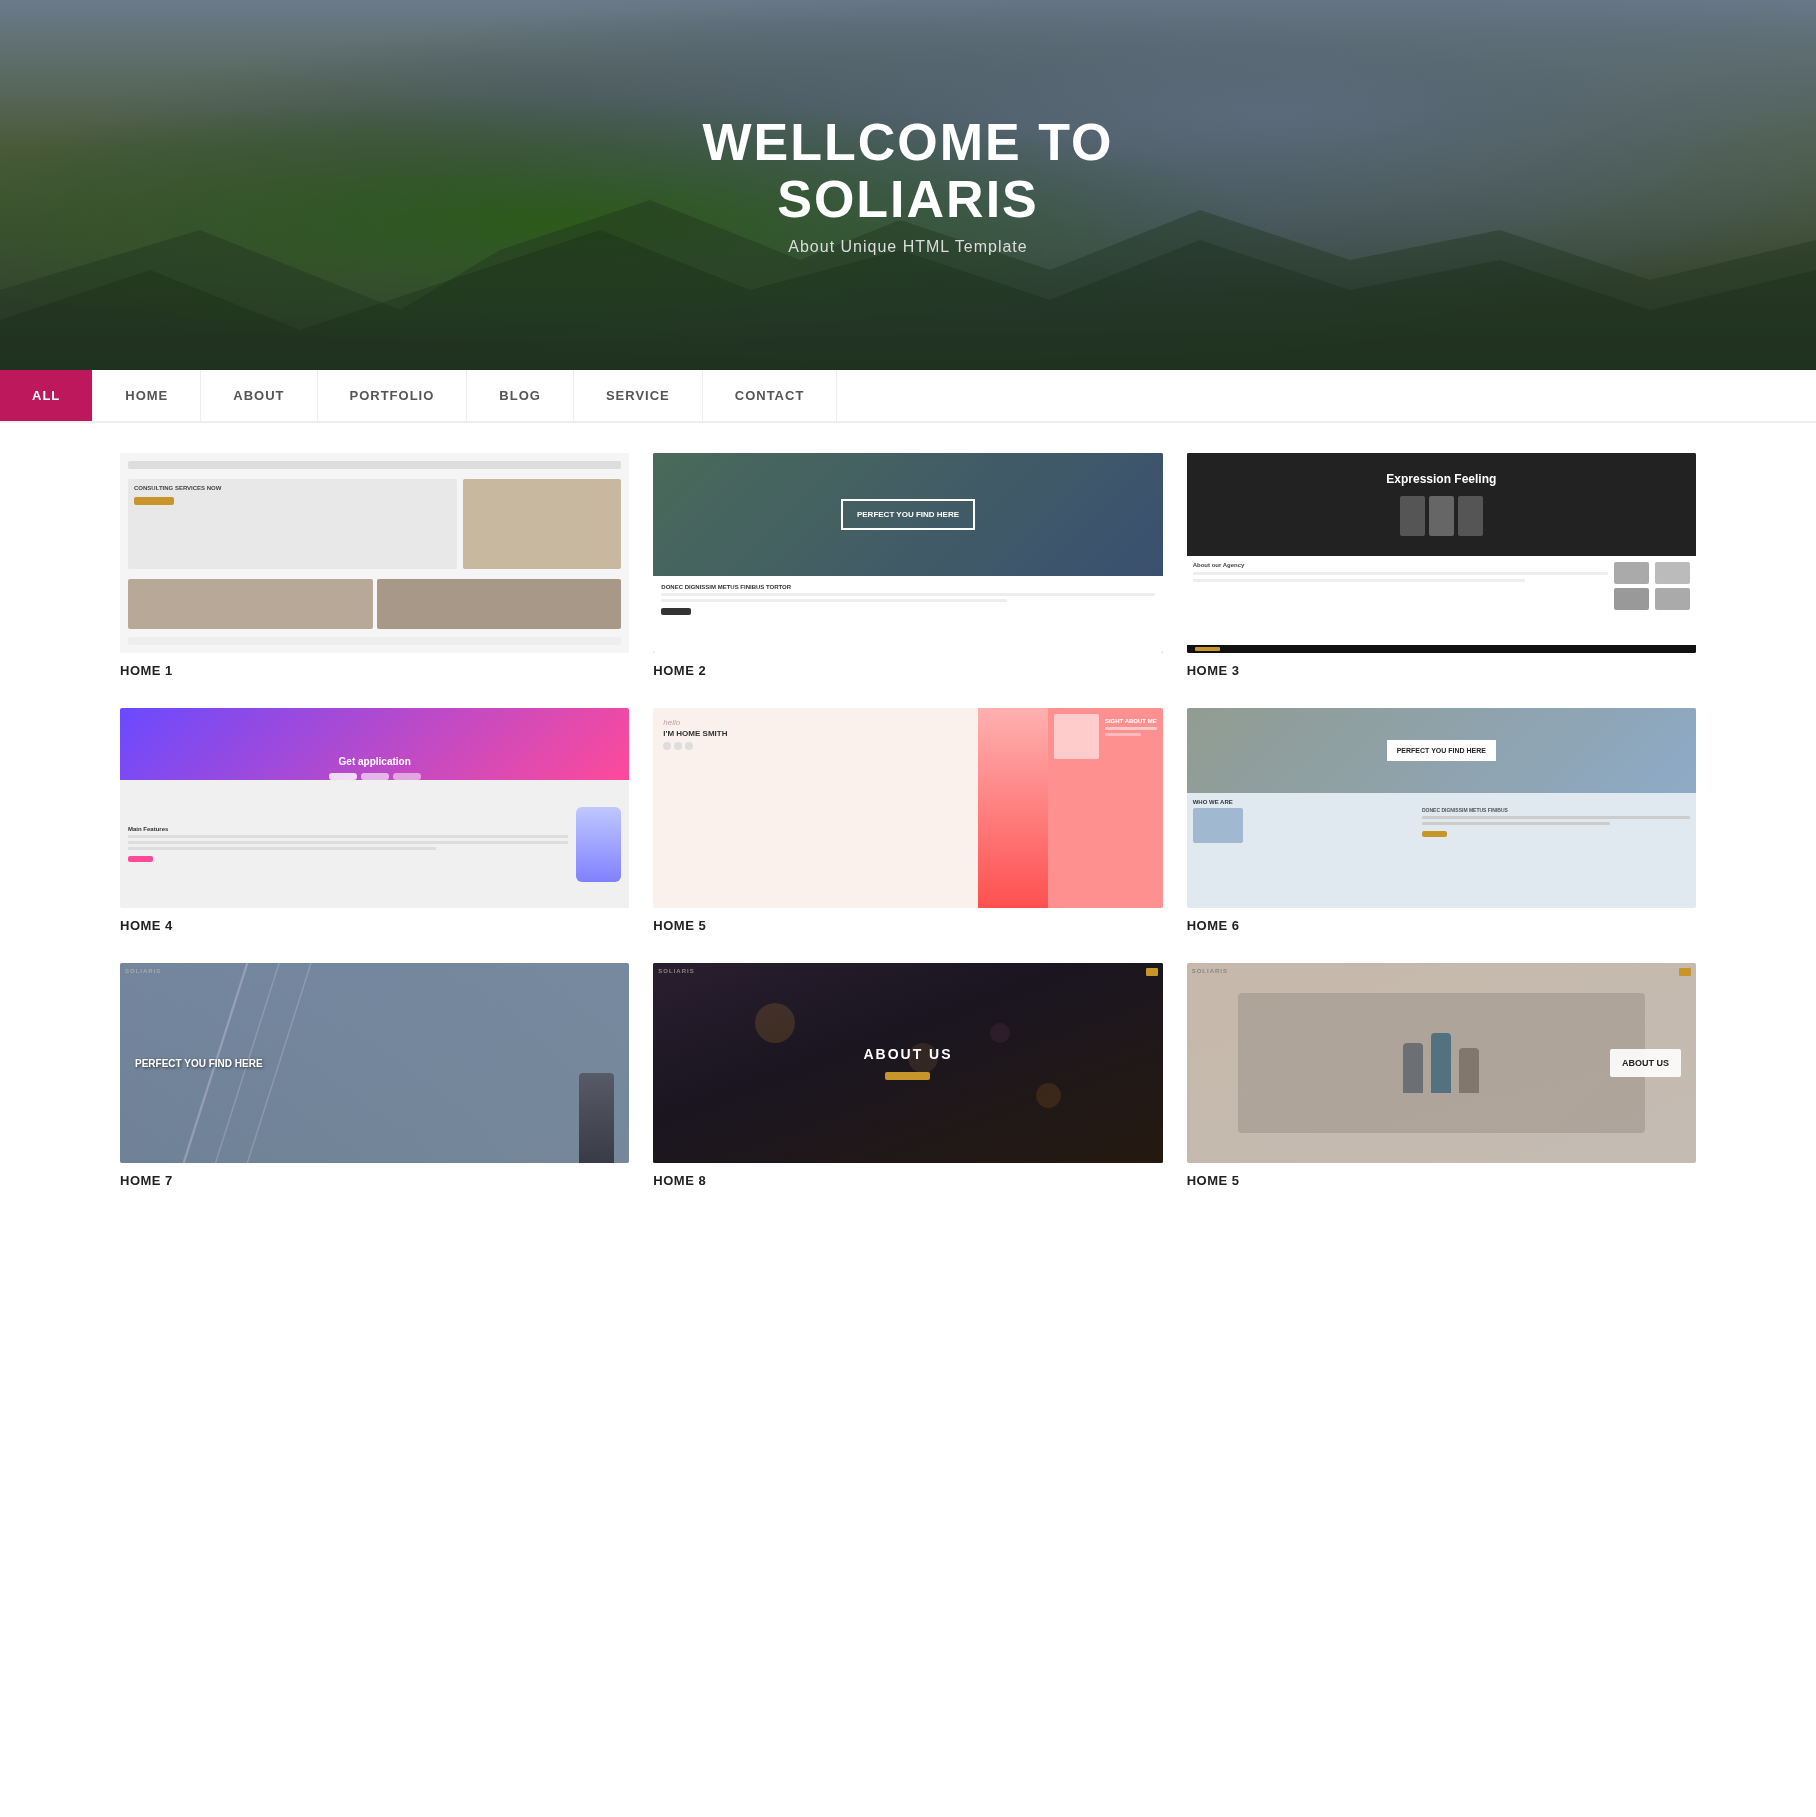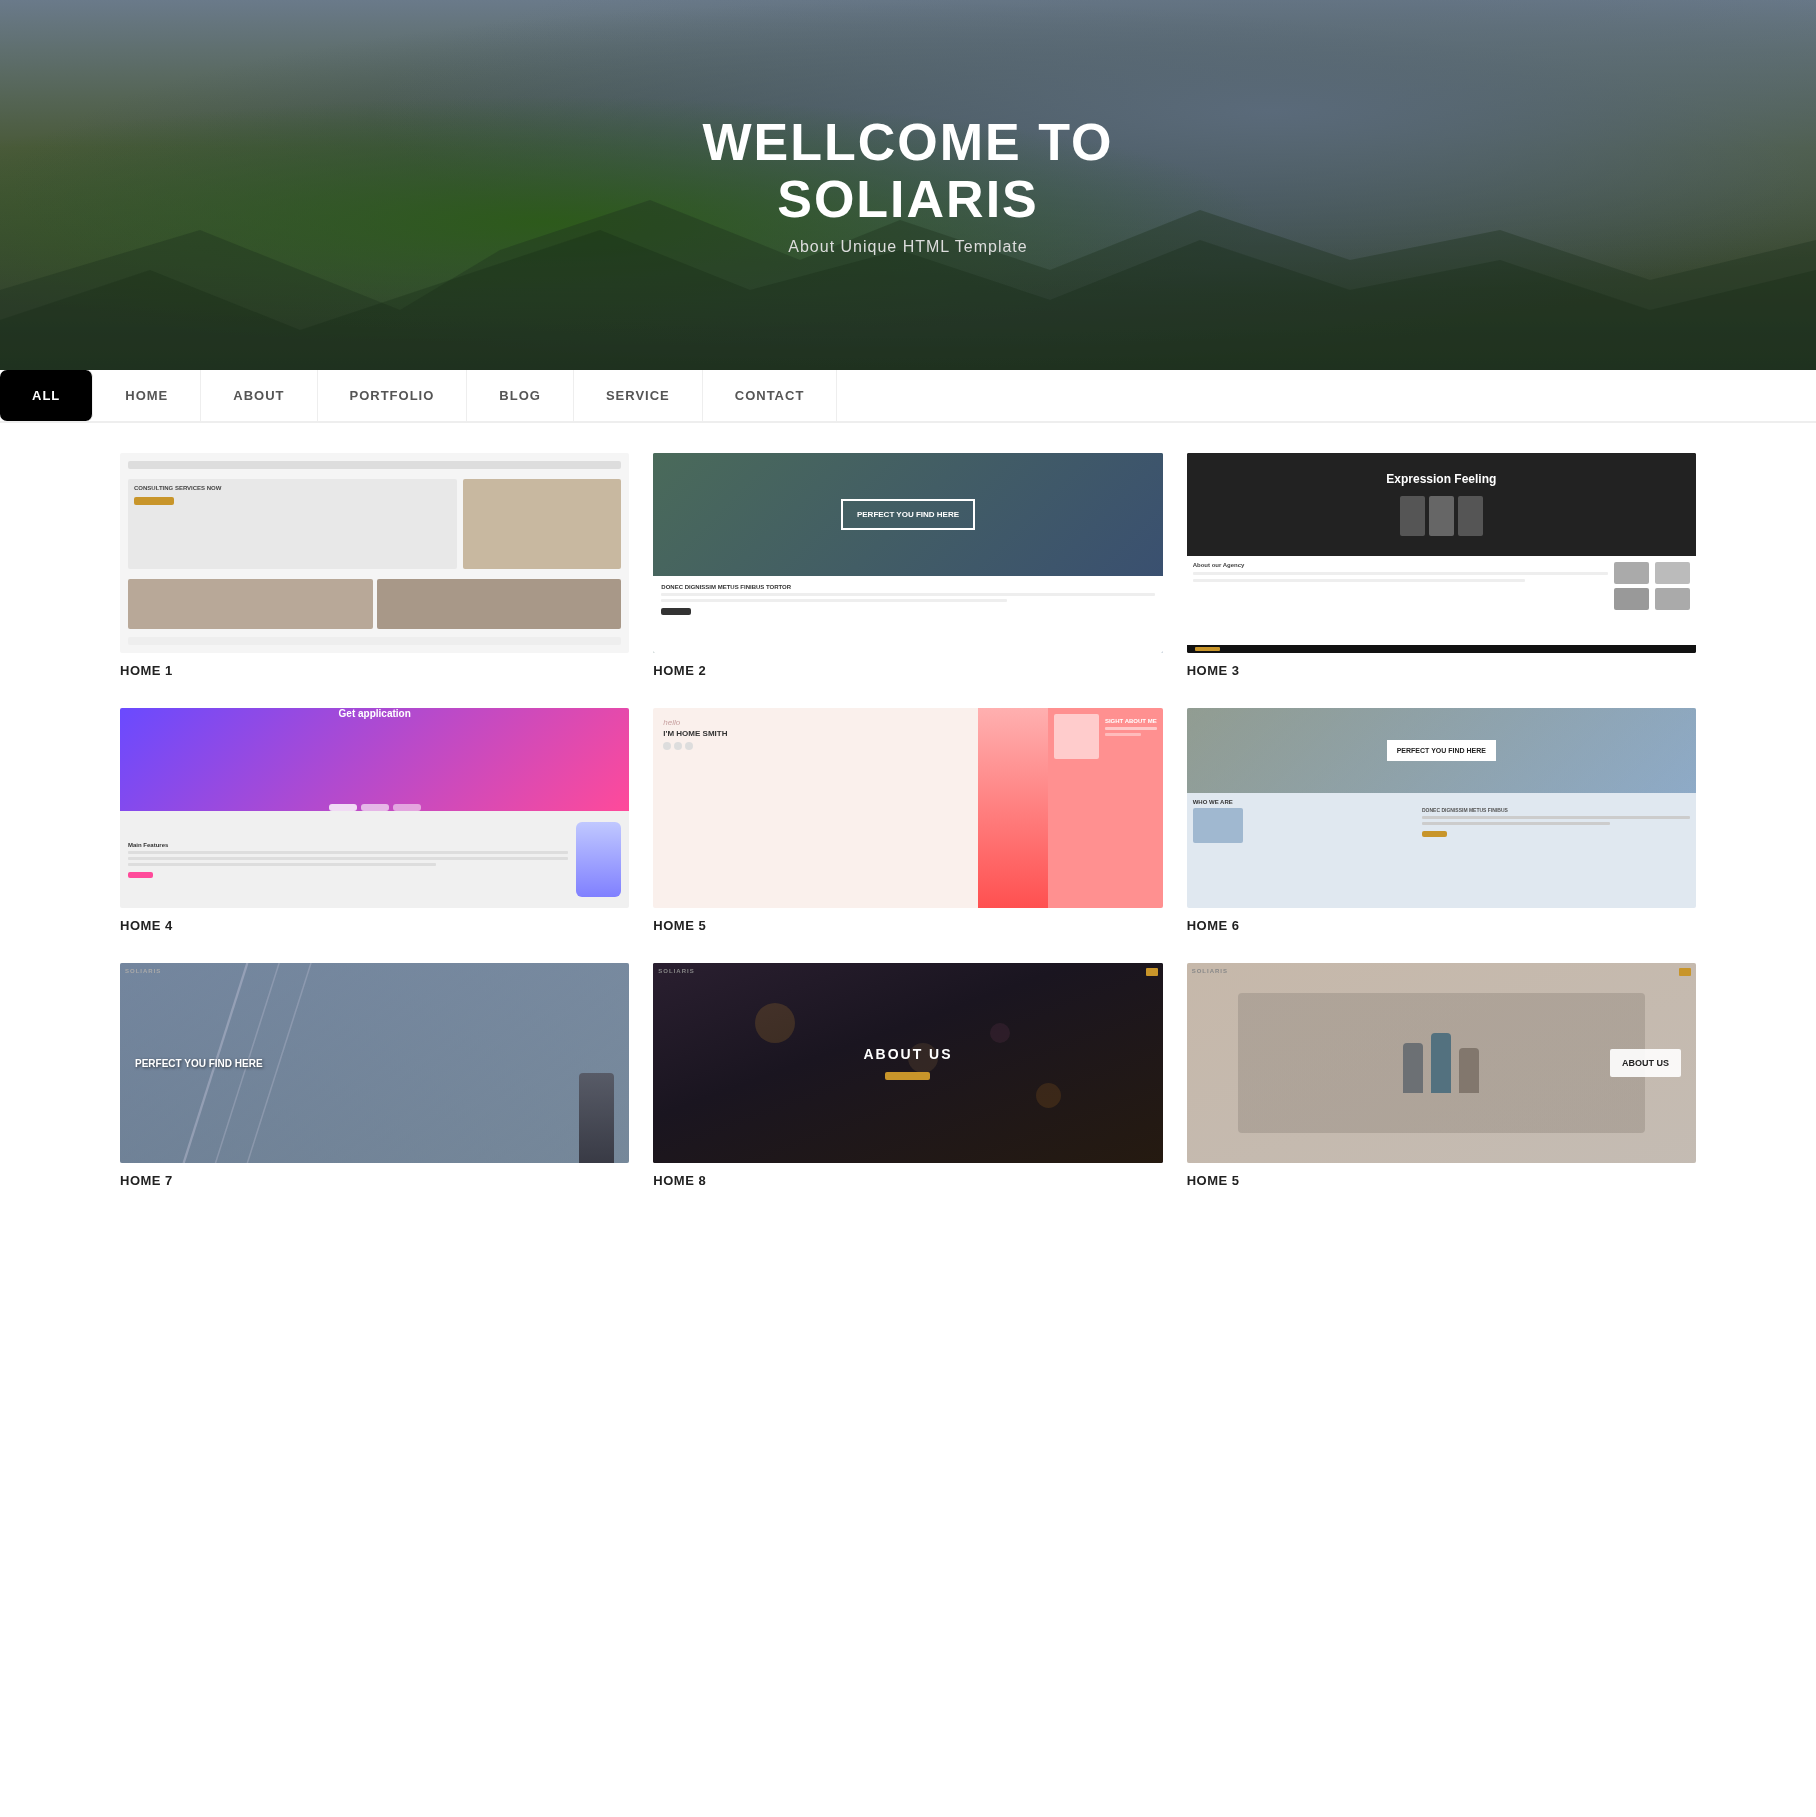--- a/index.html
+++ b/index.html
@@ -123,21 +123,21 @@
   <div class="hero-content">
     <div class="hero-title">
       <div>WELLCOME TO</div>
       <div>SOLIARIS</div>
     </div>
     <div class="hero-subtitle">About Unique HTML Template</div>
   </div>
 </div>
 
 <div class="nav-filter">
-  <div class="nav-filter-item active" style="background: #000000; border-radius: 7px;">ALL</div>
+  <div class="nav-filter-item active" style="background: #be185d;">ALL</div>
   <div class="nav-filter-item">HOME</div>
   <div class="nav-filter-item">ABOUT</div>
   <div class="nav-filter-item">PORTFOLIO</div>
   <div class="nav-filter-item">BLOG</div>
   <div class="nav-filter-item">SERVICE</div>
   <div class="nav-filter-item">CONTACT</div>
 </div>
 
 <div class="grid-section">
 
@@ -209,21 +209,21 @@
         </div>
       </div>
       <div class="grid-item-label">HOME 3</div>
     </div>
   </div>
 
   <div class="grid-row">
 
     <div class="grid-item">
       <div class="grid-item-thumb" style="background:#f0f0f0;display:flex;flex-direction:column;">
-        <div style="height:103px;background:linear-gradient(135deg,#6a4aff,#ff4a9a);display:flex;flex-direction:column;align-items:center;justify-content:space-between;gap:6px;">
+        <div style="height:72px;background:linear-gradient(135deg,#6a4aff,#ff4a9a);display:flex;flex-direction:column;align-items:center;justify-content:flex-end;gap:6px;">
           <div style="font-size:10px;color:#fff;font-weight:700;text-align:center;">Get application</div>
           <div style="display:flex;gap:4px;">
             <div style="height:7px;width:28px;background:rgba(255,255,255,0.8);border-radius:3px;"></div>
             <div style="height:7px;width:28px;background:rgba(255,255,255,0.6);border-radius:3px;"></div>
             <div style="height:7px;width:28px;background:rgba(255,255,255,0.5);border-radius:3px;"></div>
           </div>
         </div>
         <div style="flex:1;padding:8px;display:flex;gap:8px;align-items:center;">
           <div style="display:flex;flex-direction:column;gap:3px;flex:1;">
             <div style="font-size:6px;font-weight:700;color:#333;">Main Features</div>

